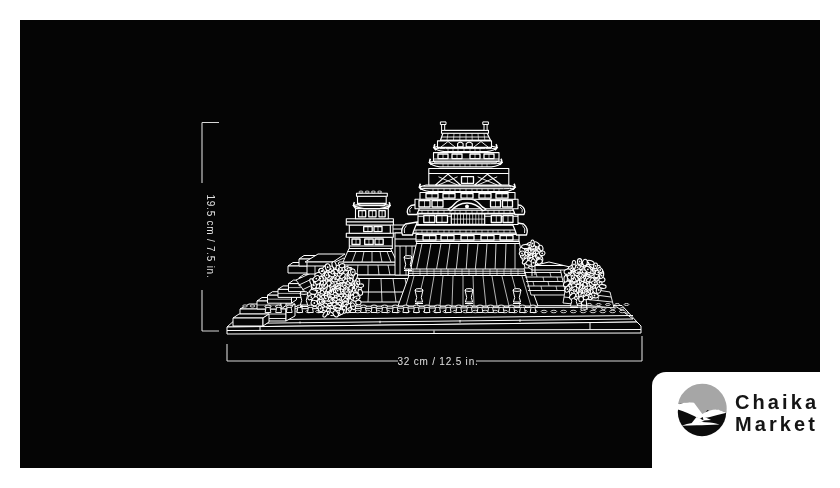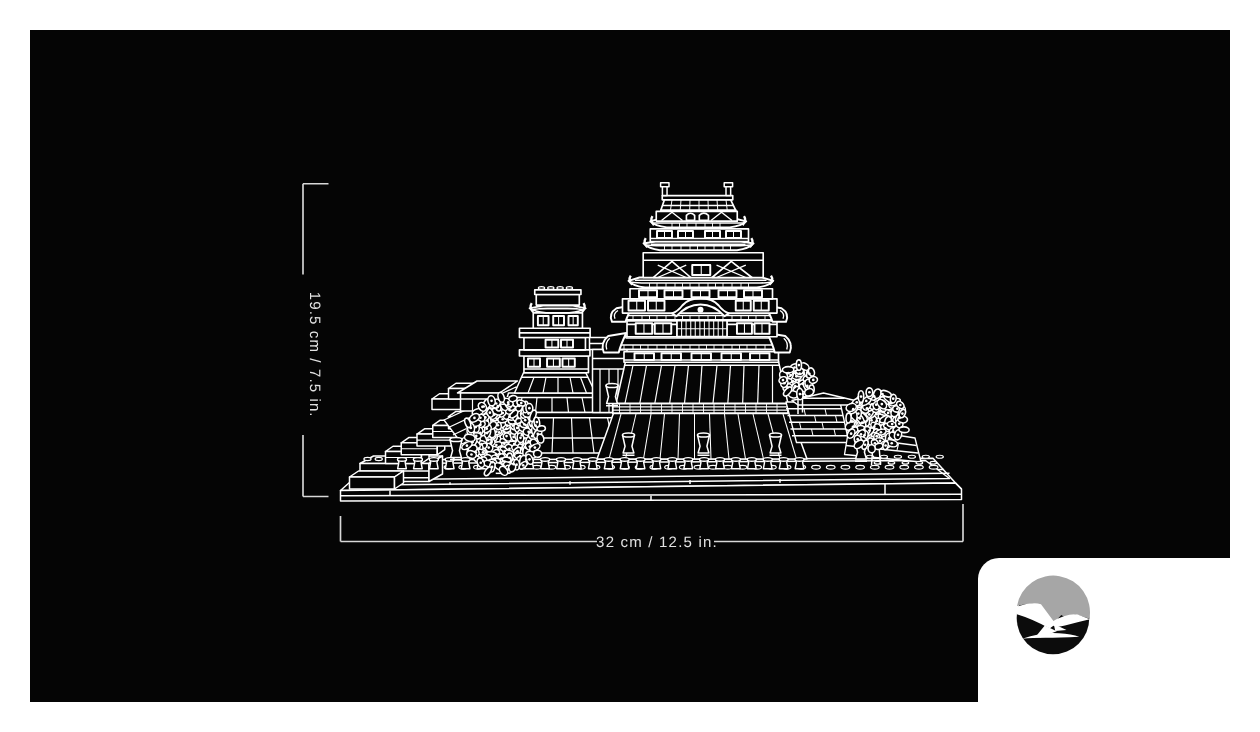--- a/index.html
+++ b/index.html
@@ -1231,13 +1231,14 @@
 <svg width="60" height="60" viewBox="0 0 60 60" style="position:absolute;left:672px;top:382px">
   <circle cx="30" cy="30" r="24.2" fill="#0c0c0c"></circle>
   <path d="M6,22 A24.2,24.2 0 0 1 54.3,30.5 L45,27.5 L39,30 L35.5,28 L30.6,33.4 L20,21 Q16,19.5 6,22 Z" fill="#a6a6a6"></path>
   <path d="M5.9,22.5 Q16,19 22,20.8 L31.8,34 L27.8,37 Q16,30.5 5.9,27.5 Z" fill="#fff"></path>
   <path d="M29.5,32.5 Q38,27 46,27.5 L54.6,30.8 Q46,32.8 38,35 Q32.5,36.6 29.8,34.8 Z" fill="#fff"></path>
   <path d="M30.5,34 L39,38 L31.5,38.6 Z" fill="#fff"></path>
   <path d="M24.5,35 L32.5,38.8 L21.5,43 L19.5,41.2 Z" fill="#fff"></path>
   <path d="M9.5,43.8 Q23,39.2 34,40.2 Q42.5,40.8 47.5,42.5 Q34,43.2 25,43.2 Q16,43.2 9.5,43.8 Z" fill="#fff"></path>
 </svg>
 
+<div style="position:absolute;left:735px;top:392px;color:#151515;font-weight:bold;font-size:20px;line-height:21.5px;letter-spacing:3.1px;font-family:'Liberation Sans',sans-serif;">Chaika<br>Market</div>
 </div>
 
 </body></html>

